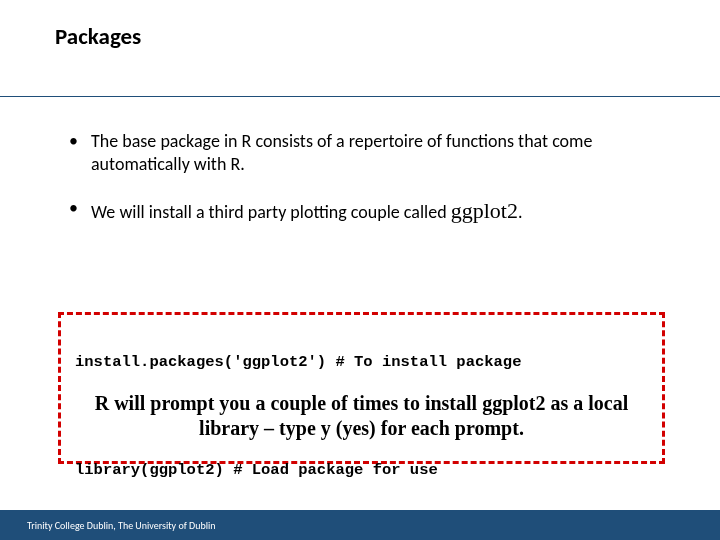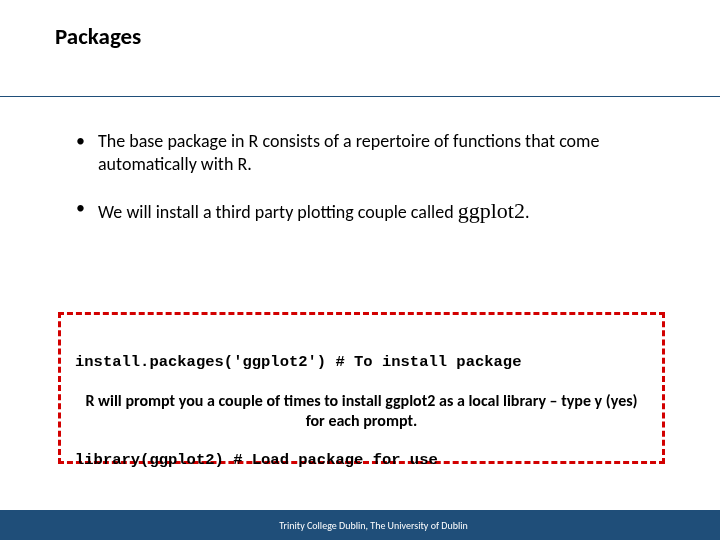--- a/index.html
+++ b/index.html
@@ -1,28 +1,28 @@
 <!DOCTYPE html>
 <html><head>
 <meta charset="utf-8">
 <style>
   * { box-sizing: border-box; margin: 0; padding: 0; }
   html, body { width: 720px; height: 540px; font-family: Calibri, 'Segoe UI', Arial, sans-serif; background: #fff; color: #000; }
   .slide { position: relative; width: 572px; height: 540px; }
   .title { position: absolute; left: 55px; top: 22px; font-size: 23px; font-weight: 700; }
   .hr { position: absolute; left: 0; top: 96px; width: 720px; height: 0; border-top: 1px solid #1f4e79; }
-  .content { position: absolute; left: 70px; top: 130px; width: 600px; }
+  .content { position: absolute; left: 63px; top: 130px; width: 600px; }
   .bullets { list-style: none; }
   .bullets li { position: relative; padding-left: 28px; margin-bottom: 22px; font-size: 18px; line-height: 1.25; }
   .bullets li::before { content: "•"; position: absolute; left: 6px; top: 0; font-size: 18px; }
   .code-inline { font-family: Liberation Serif, serif; font-size: 22px; }
   .redbox { position: absolute; left: 58px; top: 312px; width: 607px; height: 152px; border: 3px dashed #d20000; padding: 18px 14px 10px 14px; }
   .codeline { font-family: 'Courier New', Courier, monospace; font-weight: 700; font-size: 15.5px; margin: 20px 0; }
-  .note { font-size: 16px; font-weight: 700; text-align: center; margin: 12px 0 12px 0; line-height: 1.25; }
-  .footer { position: absolute; left: 0; bottom: 0; width: 720px; height: 30px; background: #1f4e79; color: #fff; font-size: 10px; display: flex; align-items: center; padding-left: 27px; justify-content: center; }
+  .note { font-size: 20px; font-weight: 700; text-align: center; margin: 12px 0 12px 0; line-height: 1.25; font-family: Liberation Serif, serif; }
+  .footer { position: absolute; left: 0; bottom: 0; width: 720px; height: 30px; background: #1f4e79; color: #fff; font-size: 10px; display: flex; align-items: center; padding-left: 27px; }
 </style>
 </head>
 <body>
 
 <div class="slide">
   <div class="title">Packages</div>
   <div class="hr"></div>
 
   <div class="content">
     <ul class="bullets">

